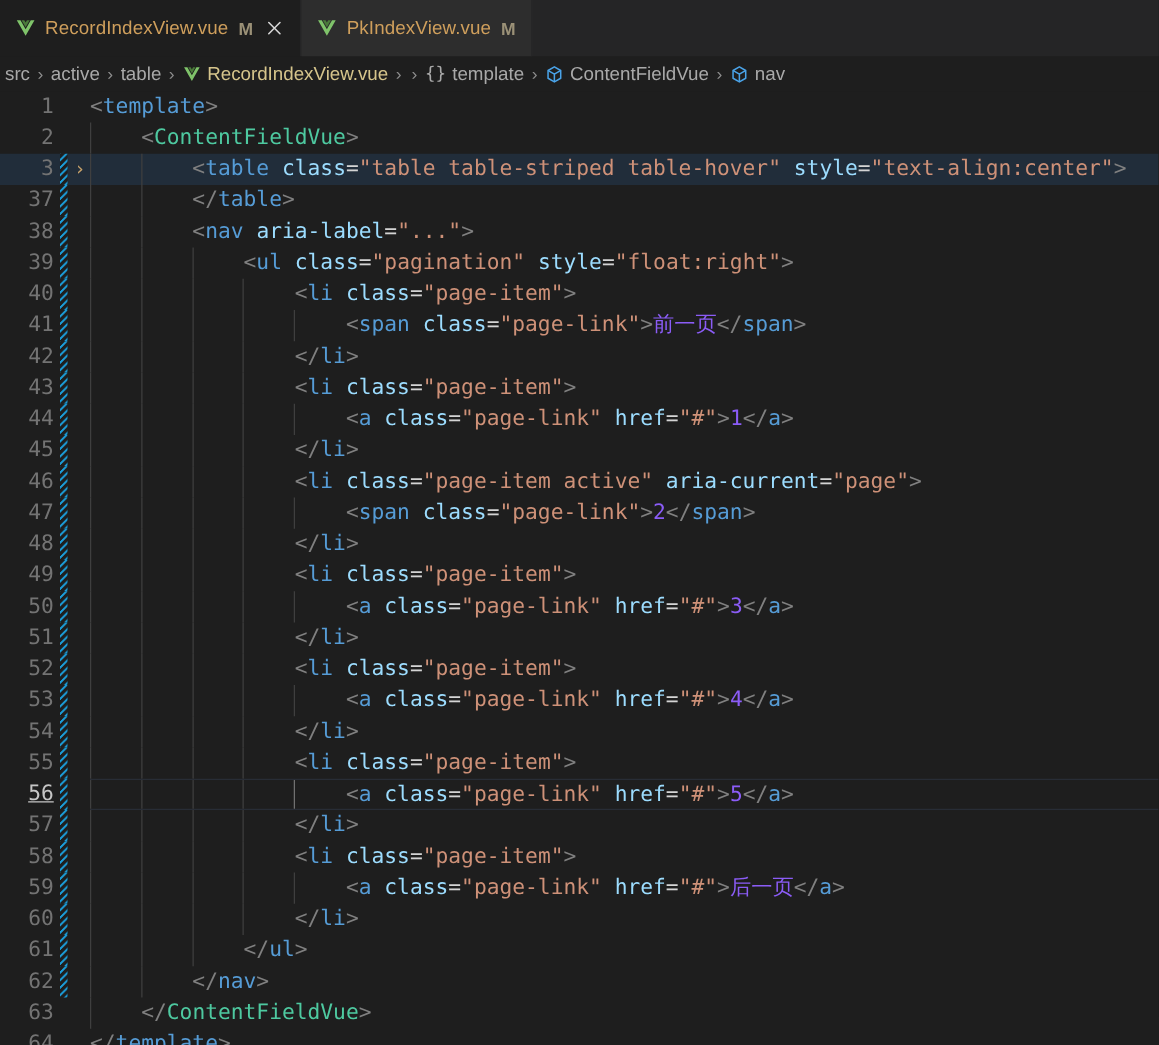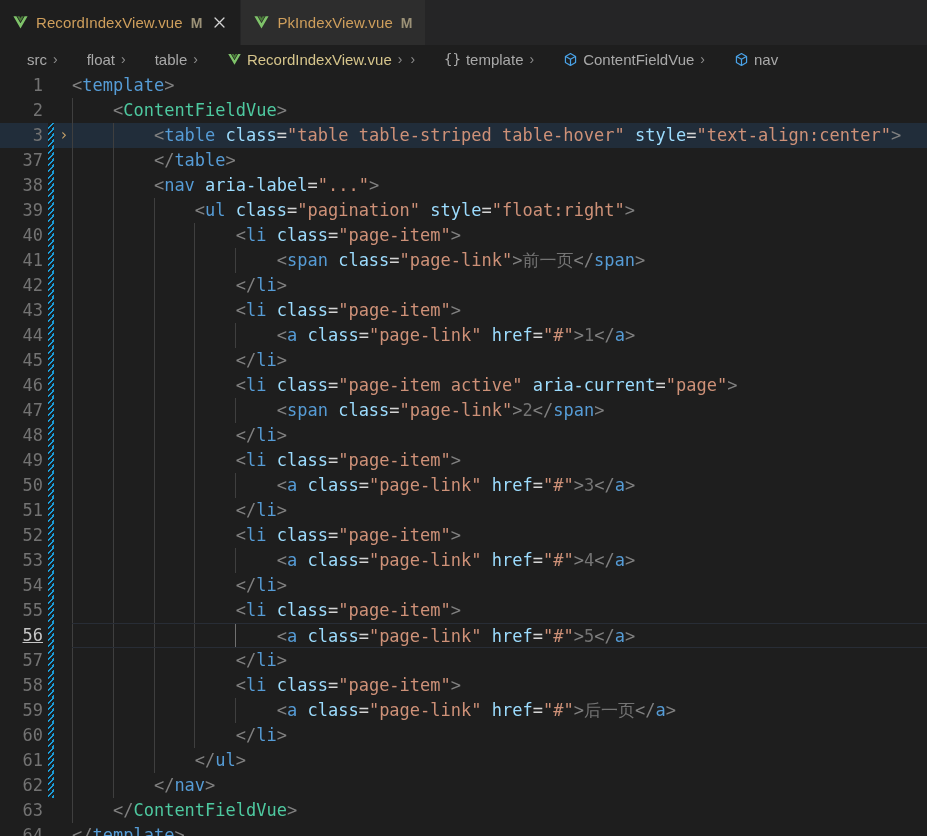--- a/index.html
+++ b/index.html
@@ -92,21 +92,20 @@
     font-family: "Liberation Sans", sans-serif;
     font-size: 15px;
     color: #a9a9a9;
     white-space: nowrap;
     overflow: hidden;
   }
   .crumb {
     display: inline-flex;
     align-items: center;
     padding: 0 2px;
-    margin-left: 23px;
   }
   .crumb-sep {
     color: #8d8d8d;
     padding: 0 4px 0 4px;
     font-size: 14px;
     display: inline-block;
   }
   .crumb-file { color: #d6c58c; }
   .crumb .mini-icon {
     width: 15px;
@@ -187,21 +186,21 @@
   }
   .code-inner { position: relative; display: inline-block; }
 
   
   .t-punct  { color: #808080; }
   .t-tag    { color: #569cd6; }
   .t-comp   { color: #4ec9a0; }
   .t-attr   { color: #9cdcfe; }
   .t-eq     { color: #d4d4d4; }
   .t-str    { color: #ce9178; }
-  .t-text   { color: #737373; }
+  .t-text   { color: #8b5cf6; }
 </style>
 </head>
 <body>
 
 <div class="tabbar">
   <div class="tab active">
     <span class="vue-icon">
       <svg viewBox="0 0 24 24" width="17" height="17" aria-hidden="true">
         <path d="M2 3h4.2L12 13.2 17.8 3H22L12 20.5z" fill="#7fc36a"></path>
         <path d="M7.4 3h3.1L12 5.6 13.5 3h3.1L12 11z" fill="#4a7a3a"></path>
@@ -229,21 +228,21 @@
 
   <div class="tabbar-filler"></div>
 </div>
 
 <div class="breadcrumbs" id="breadcrumb-host">
     <span class="crumb">
       <span>src</span>
     </span>
     <span class="crumb-sep">›</span>
     <span class="crumb">
-      <span>float</span>
+      <span>active</span>
     </span>
     <span class="crumb-sep">›</span>
     <span class="crumb">
       <span>table</span>
     </span>
     <span class="crumb-sep">›</span>
     <span class="crumb crumb-file">
       <span class="mini-icon"><svg viewBox="0 0 24 24" width="15" height="15">
           <path d="M2 3h4.2L12 13.2 17.8 3H22L12 20.5z" fill="#7fc36a"></path>
           <path d="M7.4 3h3.1L12 5.6 13.5 3h3.1L12 11z" fill="#4a7a3a"></path>

